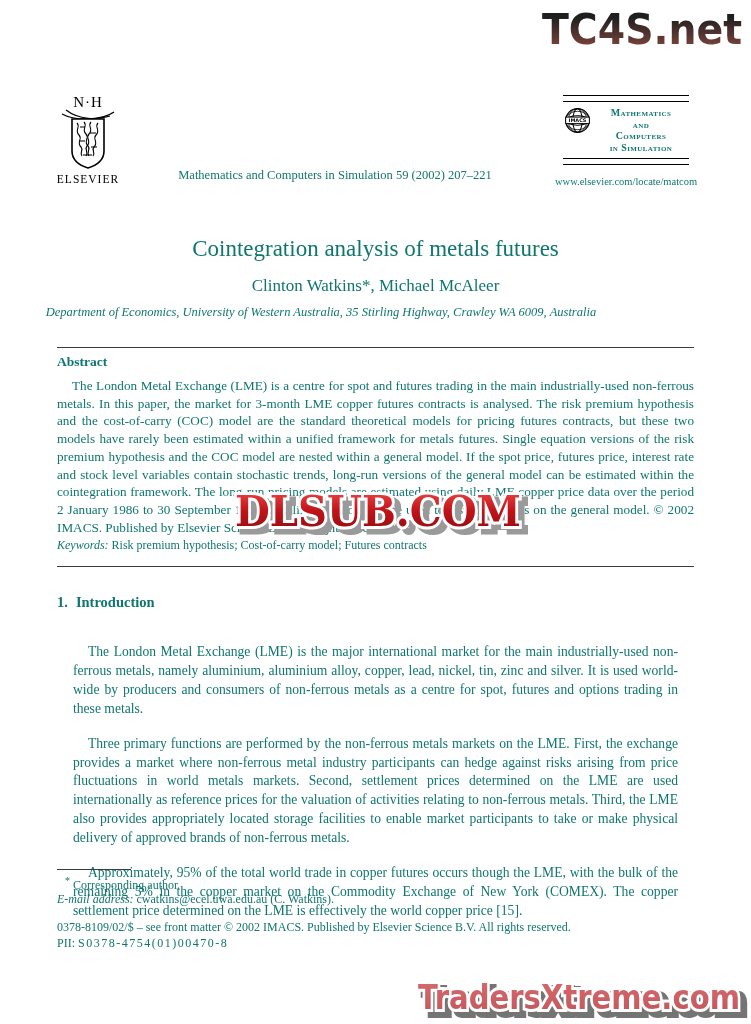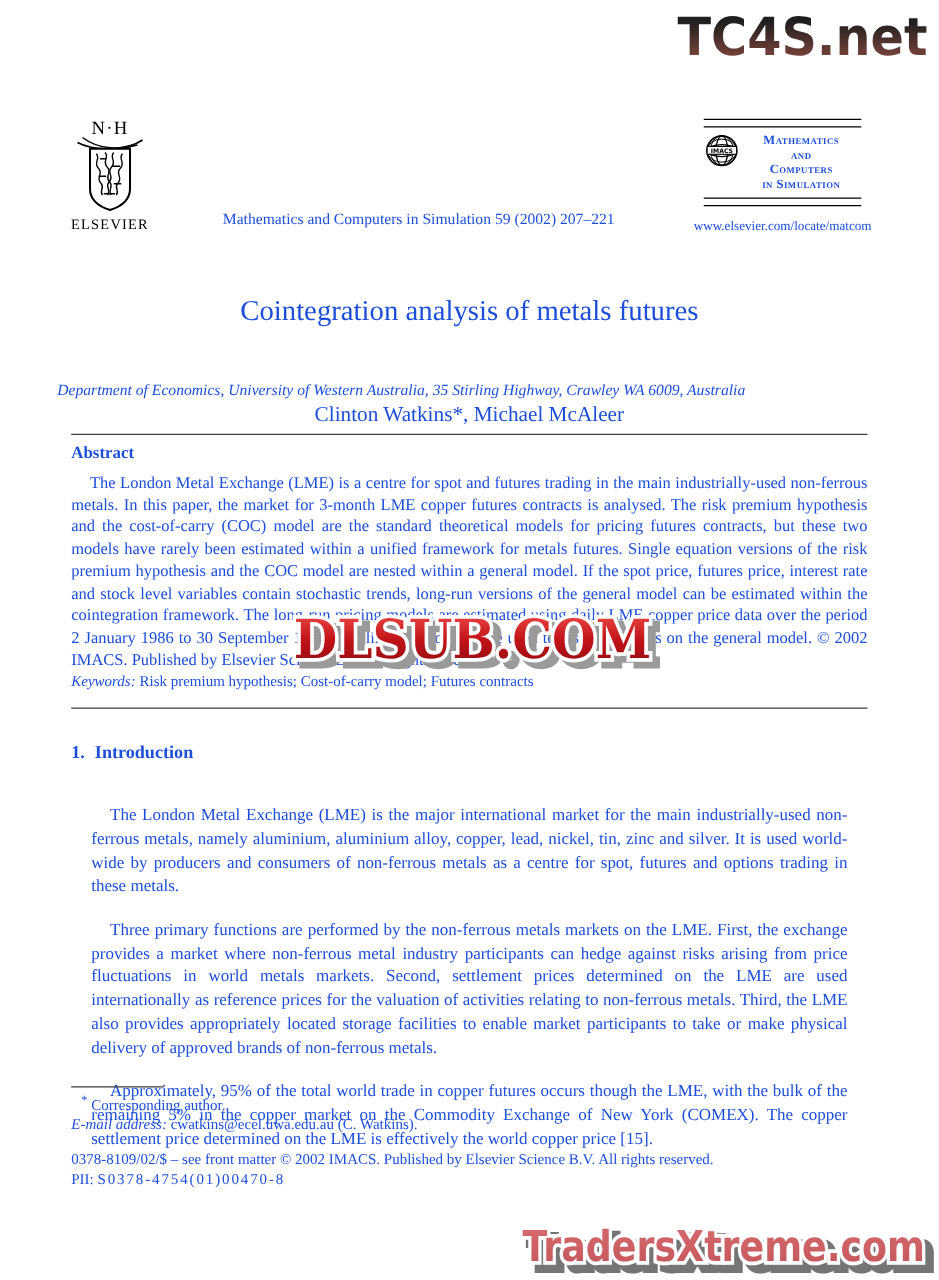--- a/index.html
+++ b/index.html
@@ -1,32 +1,32 @@
 <!DOCTYPE html>
 <html><head>
 <meta charset="utf-8">
 <style>
   html,body{margin:0;padding:0;background:#e8e8e8;}
   .page{
     position:relative; width:751px; height:1024px; background:#ffffff;
-    font-family:"Liberation Serif", serif; color:#1d4ed8; overflow:hidden;
+    font-family:"Liberation Serif", serif; color:#0f766e; overflow:hidden;
     margin:0 auto;
   }
   .abs{position:absolute;}
   
   .journal-line{left:115px; top:168px; width:440px; text-align:center; font-size:12.5px;}
   .jbox{left:563px; top:95px; width:126px;}
   .dbl{height:5px; border-top:1.5px solid #000; border-bottom:1.5px solid #000;}
   .jbox-content{display:flex; align-items:flex-start; gap:3px; padding:5px 1px;}
   .jbox-title{flex:1; text-align:center; font-variant:small-caps; font-weight:700;
     font-size:10px; line-height:11.5px; letter-spacing:.4px;}
   .jbox-url{left:555px; top:176px; width:142px; text-align:center; font-size:10.5px;}
   
   .title{left:0; top:236px; width:751px; text-align:center; font-size:23px;}
-  .authors{left:0; top:276px; width:751px; text-align:center; font-size:17px;margin-top:46px;}
+  .authors{left:0; top:276px; width:751px; text-align:center; font-size:17px;}
   .affil{left:0; top:305px; width:642px; text-align:center; font-size:12.5px; font-style:italic;}
   
   .rule{left:57px; width:637px; height:1px; background:#3c3c3c;}
   .rule1{top:347px;} .rule2{top:566px;}
   .fnrule{left:57px; top:869px; width:74px; height:1px; background:#3c3c3c;}
   
   .abstract-h{left:57px; top:354px; font-size:13.5px; font-weight:700;}
   .abstract-p{left:57px; top:377px; width:637px; font-size:13.2px; line-height:17.7px;
     text-align:justify; text-indent:15px; margin:0;}
   .keywords{left:57px; top:538px; width:637px; font-size:12px;}

